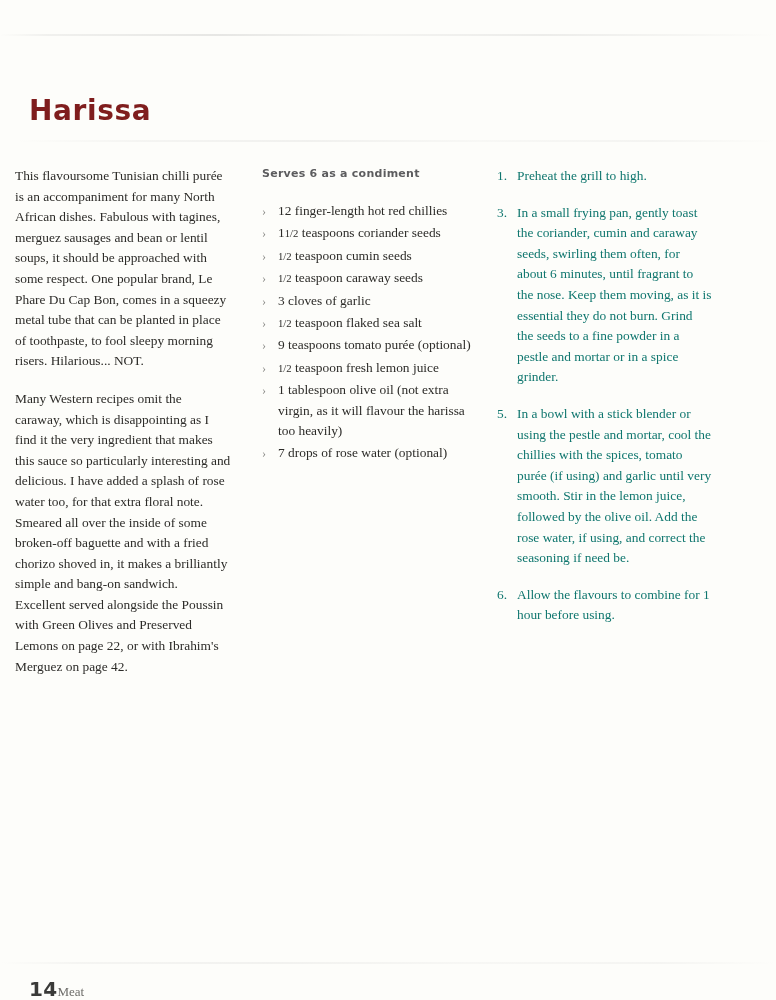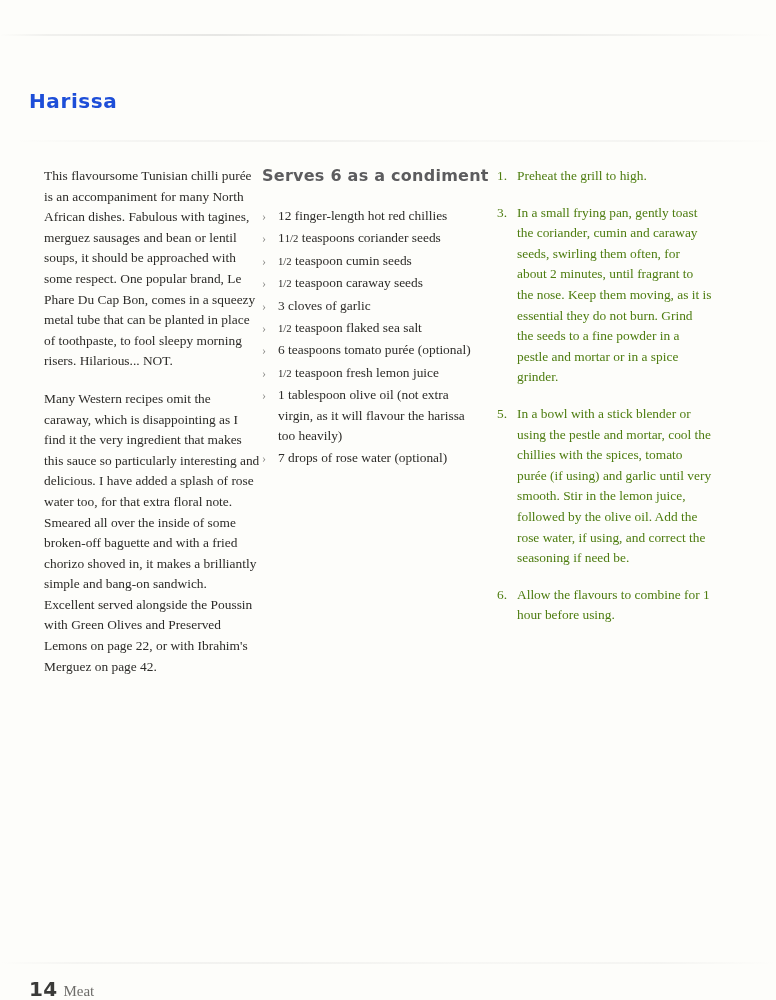--- a/index.html
+++ b/index.html
@@ -55,52 +55,52 @@
       rgba(170,170,170,0.10) 85%, rgba(0,0,0,0) 100%);
   }
 
   
   #recipe-title {
     position: absolute;
     left: 29px;
     top: 78px;
     font-family: "DejaVu Sans", "Liberation Sans", sans-serif;
     font-weight: bold;
-    font-size: 20px;
+    font-size: 28px;
     letter-spacing: 0.6px;
-    color: #1d4ed8;
+    color: #7f1d1d;
     line-height: 1;
     white-space: nowrap;
   }
 
   
   .column {
     position: absolute;
     top: 166px;
     color: #2c2b28;
   }
-  #col-intro   { left: 44px;  width: 216px; }
+  #col-intro   { left: 15px;  width: 216px; }
   #col-ingredients { left: 262px; width: 218px; }
   #col-method  { left: 497px; width: 215px; }
 
   
   .intro-para {
     margin: 0 0 17px 0;
     font-size: 13.4px;
     line-height: 20.6px;
     text-align: left;
     color: #2c2b28;
   }
   .intro-para:last-child { margin-bottom: 4px; }
 
   
   #serves-heading {
     font-family: "DejaVu Sans", "Liberation Sans", sans-serif;
     font-weight: bold;
-    font-size: 16px;
+    font-size: 11px;
     letter-spacing: 0.25px;
     color: #5c5c5e;
     line-height: 1;
     margin: 2px 0 22px 0;
     white-space: nowrap;
   }
 
   
   #ingredient-list {
     list-style: none;
@@ -126,21 +126,21 @@
   }
   .frac {
     font-size: 0.80em;
   }
 
   
   .method-step {
     margin: 0 0 16px 0;
     font-size: 13.4px;
     line-height: 20.6px;
-    color: #4d7c0f;
+    color: #0f766e;
     padding-left: 20px;
     text-indent: -20px;
   }
   .method-step:last-child { margin-bottom: 12px; }
   .step-number {
     display: inline-block;
     width: 20px;
     text-indent: 0;
   }
 
@@ -154,23 +154,22 @@
   }
   #footer-page-number {
     font-family: "DejaVu Sans", "Liberation Sans", sans-serif;
     font-weight: bold;
     font-size: 20px;
     color: #3a3a38;
     letter-spacing: 0.3px;
   }
   #footer-section-name {
     font-family: "Liberation Serif", "DejaVu Serif", serif;
-    font-size: 15px;
+    font-size: 13px;
     color: #6e6d6a;
-    margin-left: 6px;
   }
 </style>
 </head>
 <body>
 
 <div id="page">
 
   <div class="scan-streak top"></div>
   <div class="scan-streak mid"></div>
   <div class="scan-streak bottom"></div>
@@ -186,31 +185,31 @@
 
   <div class="column" id="col-ingredients">
     <div id="serves-heading">Serves 6 as a condiment</div>
     <ul id="ingredient-list">
         <li class="ingredient-item"><span class="ingredient-bullet">›</span><span>12 finger-length hot red chillies</span></li>
         <li class="ingredient-item"><span class="ingredient-bullet">›</span><span>1<span class="frac">1/2</span> teaspoons coriander seeds</span></li>
         <li class="ingredient-item"><span class="ingredient-bullet">›</span><span><span class="frac">1/2</span> teaspoon cumin seeds</span></li>
         <li class="ingredient-item"><span class="ingredient-bullet">›</span><span><span class="frac">1/2</span> teaspoon caraway seeds</span></li>
         <li class="ingredient-item"><span class="ingredient-bullet">›</span><span>3 cloves of garlic</span></li>
         <li class="ingredient-item"><span class="ingredient-bullet">›</span><span><span class="frac">1/2</span> teaspoon flaked sea salt</span></li>
-        <li class="ingredient-item"><span class="ingredient-bullet">›</span><span>6 teaspoons tomato purée (optional)</span></li>
+        <li class="ingredient-item"><span class="ingredient-bullet">›</span><span>9 teaspoons tomato purée (optional)</span></li>
         <li class="ingredient-item"><span class="ingredient-bullet">›</span><span><span class="frac">1/2</span> teaspoon fresh lemon juice</span></li>
         <li class="ingredient-item"><span class="ingredient-bullet">›</span><span>1 tablespoon olive oil (not extra virgin, as it will flavour the harissa too heavily)</span></li>
         <li class="ingredient-item"><span class="ingredient-bullet">›</span><span>7 drops of rose water (optional)</span></li>
       </ul>
   </div>
 
   <div class="column" id="col-method">
     <div>
         <p class="method-step"><span class="step-number">1.</span><span>Preheat the grill to high.</span></p>
-        <p class="method-step"><span class="step-number">3.</span><span>In a small frying pan, gently toast the coriander, cumin and caraway seeds, swirling them often, for about 2 minutes, until fragrant to the nose. Keep them moving, as it is essential they do not burn. Grind the seeds to a fine powder in a pestle and mortar or in a spice grinder.</span></p>
+        <p class="method-step"><span class="step-number">3.</span><span>In a small frying pan, gently toast the coriander, cumin and caraway seeds, swirling them often, for about 6 minutes, until fragrant to the nose. Keep them moving, as it is essential they do not burn. Grind the seeds to a fine powder in a pestle and mortar or in a spice grinder.</span></p>
         <p class="method-step"><span class="step-number">5.</span><span>In a bowl with a stick blender or using the pestle and mortar, cool the chillies with the spices, tomato purée (if using) and garlic until very smooth. Stir in the lemon juice, followed by the olive oil. Add the rose water, if using, and correct the seasoning if need be.</span></p>
         <p class="method-step"><span class="step-number">6.</span><span>Allow the flavours to combine for 1 hour before using.</span></p>
       </div>
   </div>
 
   <div id="page-footer">
     <span id="footer-page-number">14</span><span id="footer-section-name">Meat</span>
   </div>
 
 </div>

